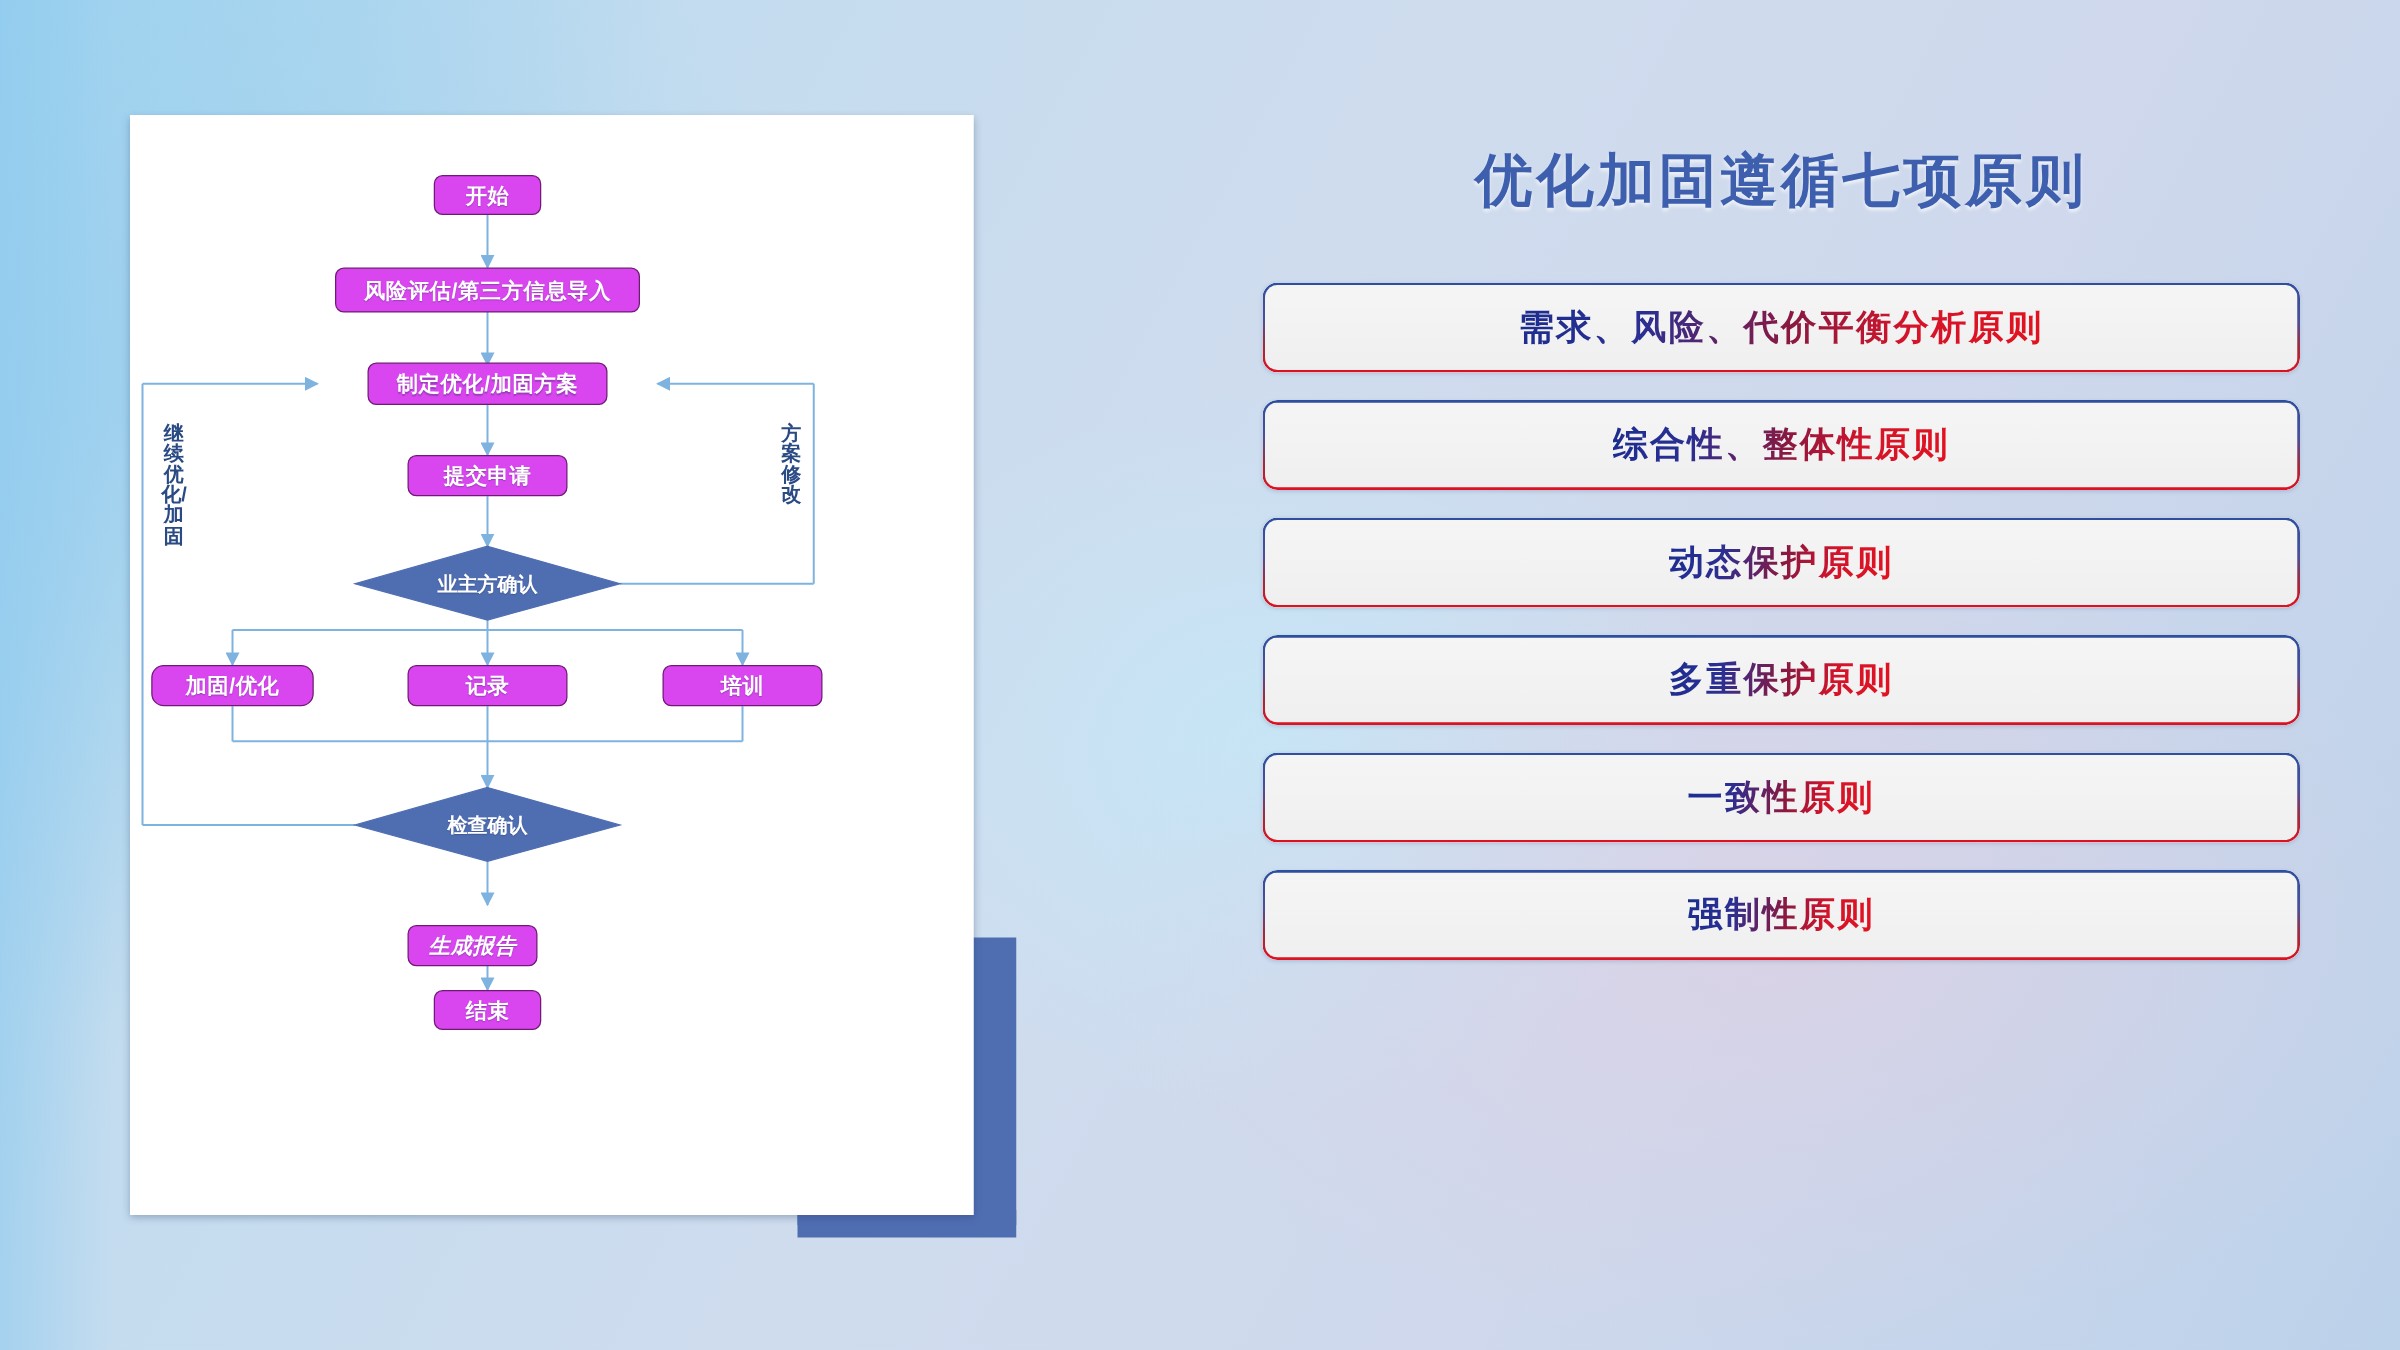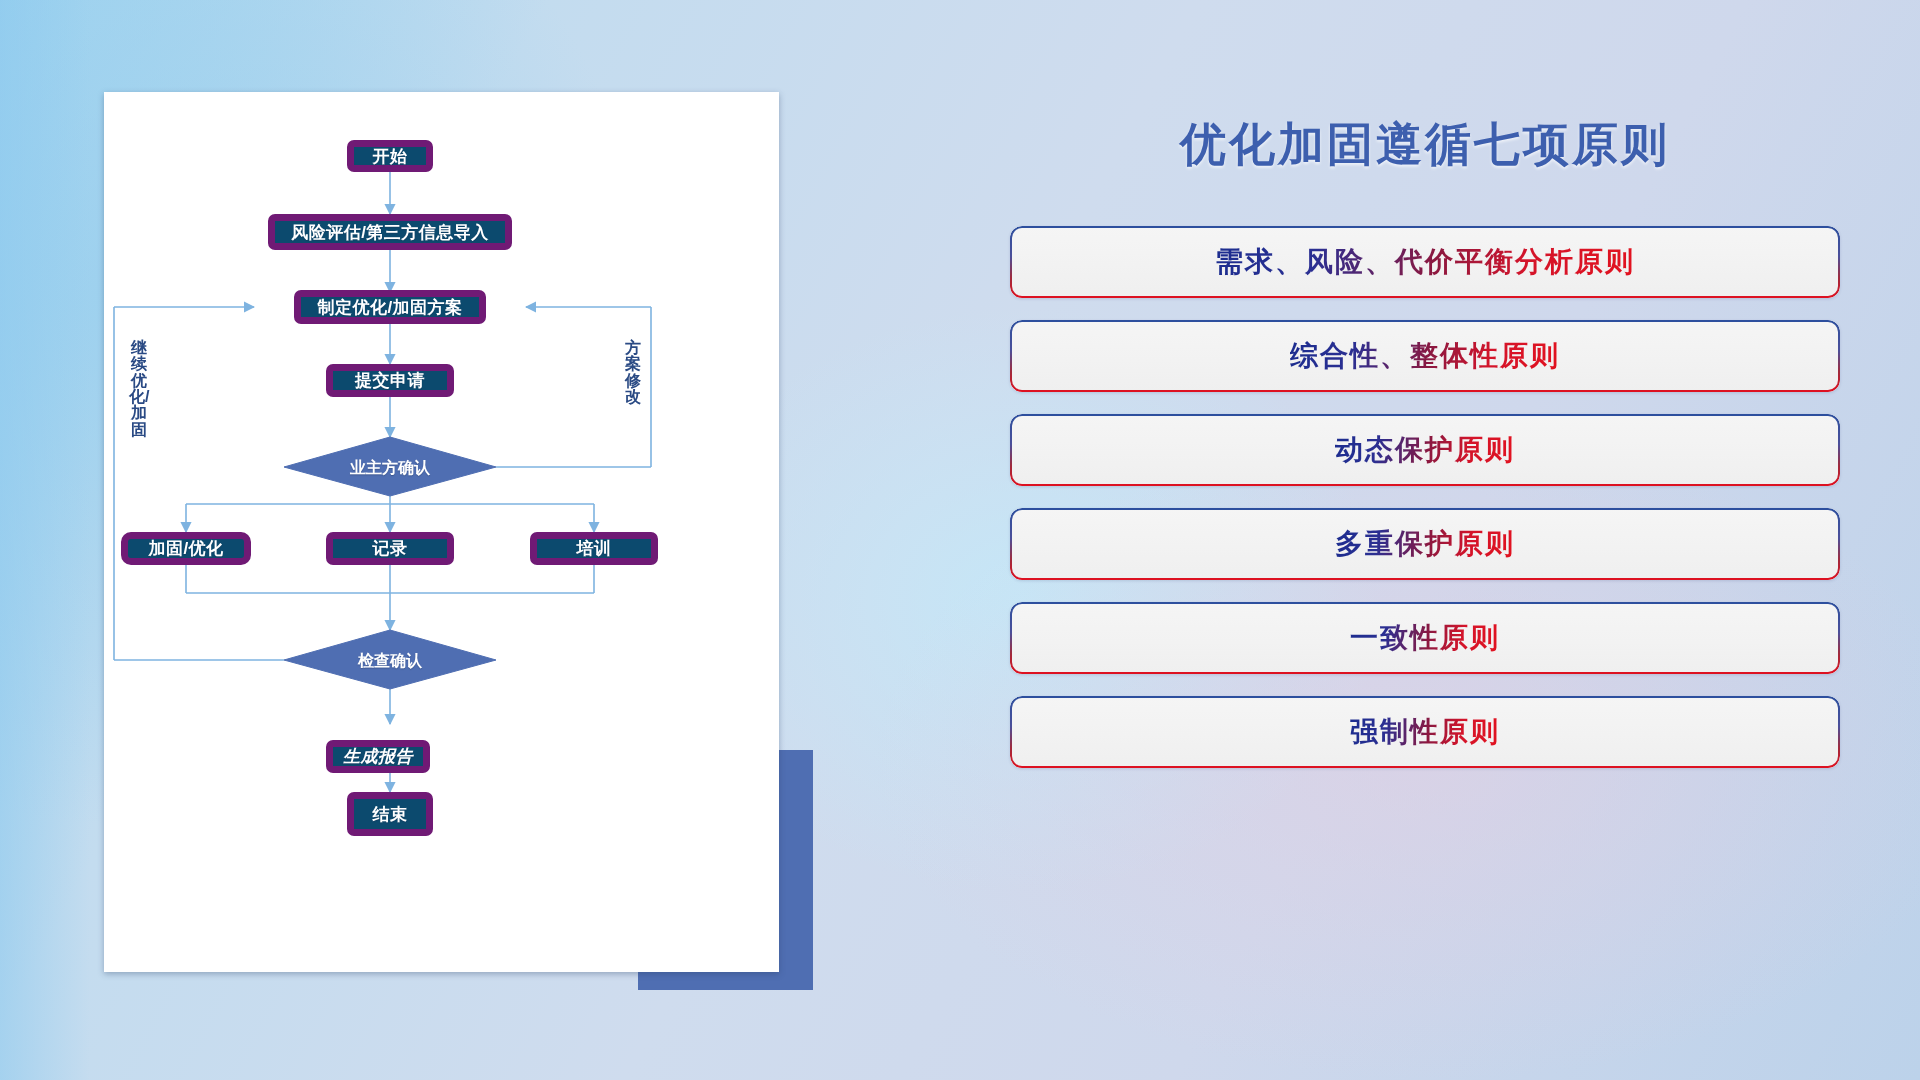--- a/index.html
+++ b/index.html
@@ -52,22 +52,22 @@
     background: #ffffff;
     box-shadow: 0 2px 6px rgba(40,60,100,0.35);
     overflow: hidden;
   }
 
   
   #flow-svg { position: absolute; left: 0; top: 0; width: 675px; height: 880px; }
 
   .nodebox {
     position: absolute;
-    background: #0c4a6e;
-    border: 7px solid #701a75;
+    background: #d946ef;
+    border: 1px solid #701a75;
     border-radius: 7px;
     color: #ffffff;
     font-size: 17px;
     font-weight: bold;
     display: flex; align-items: center; justify-content: center;
     white-space: nowrap;
     letter-spacing: 0.5px;
     text-shadow: 0 1px 1px rgba(30,45,80,0.35);
   }
   .diamond-label {
@@ -213,21 +213,21 @@
     <div class="nodebox" style="left:222px; top:272px; width:128px; height:33px;">提交申请</div>
 
     <div class="nodebox" style="left:17px; top:440px; width:130px; height:33px;border-radius:10px;">加固/优化</div>
 
     <div class="nodebox" style="left:222px; top:440px; width:128px; height:33px;">记录</div>
 
     <div class="nodebox" style="left:426px; top:440px; width:128px; height:33px;">培训</div>
 
     <div class="nodebox" style="left:222px; top:648px; width:104px; height:33px;font-style:italic;">生成报告</div>
 
-    <div class="nodebox" style="left:243px; top:700px; width:86px; height:44px;">结束</div>
+    <div class="nodebox" style="left:243px; top:700px; width:86px; height:32px;">结束</div>
 
     <div class="diamond-label" style="left:286px; top:376px;">业主方确认</div>
 
     <div class="diamond-label" style="left:286px; top:569px;">检查确认</div>
 
     <div class="edge-label" style="left:25px; top:248px;">继续优化/加固</div>
 
     <div class="edge-label" style="left:519px; top:248px;">方案修改</div>
 
   </div>

